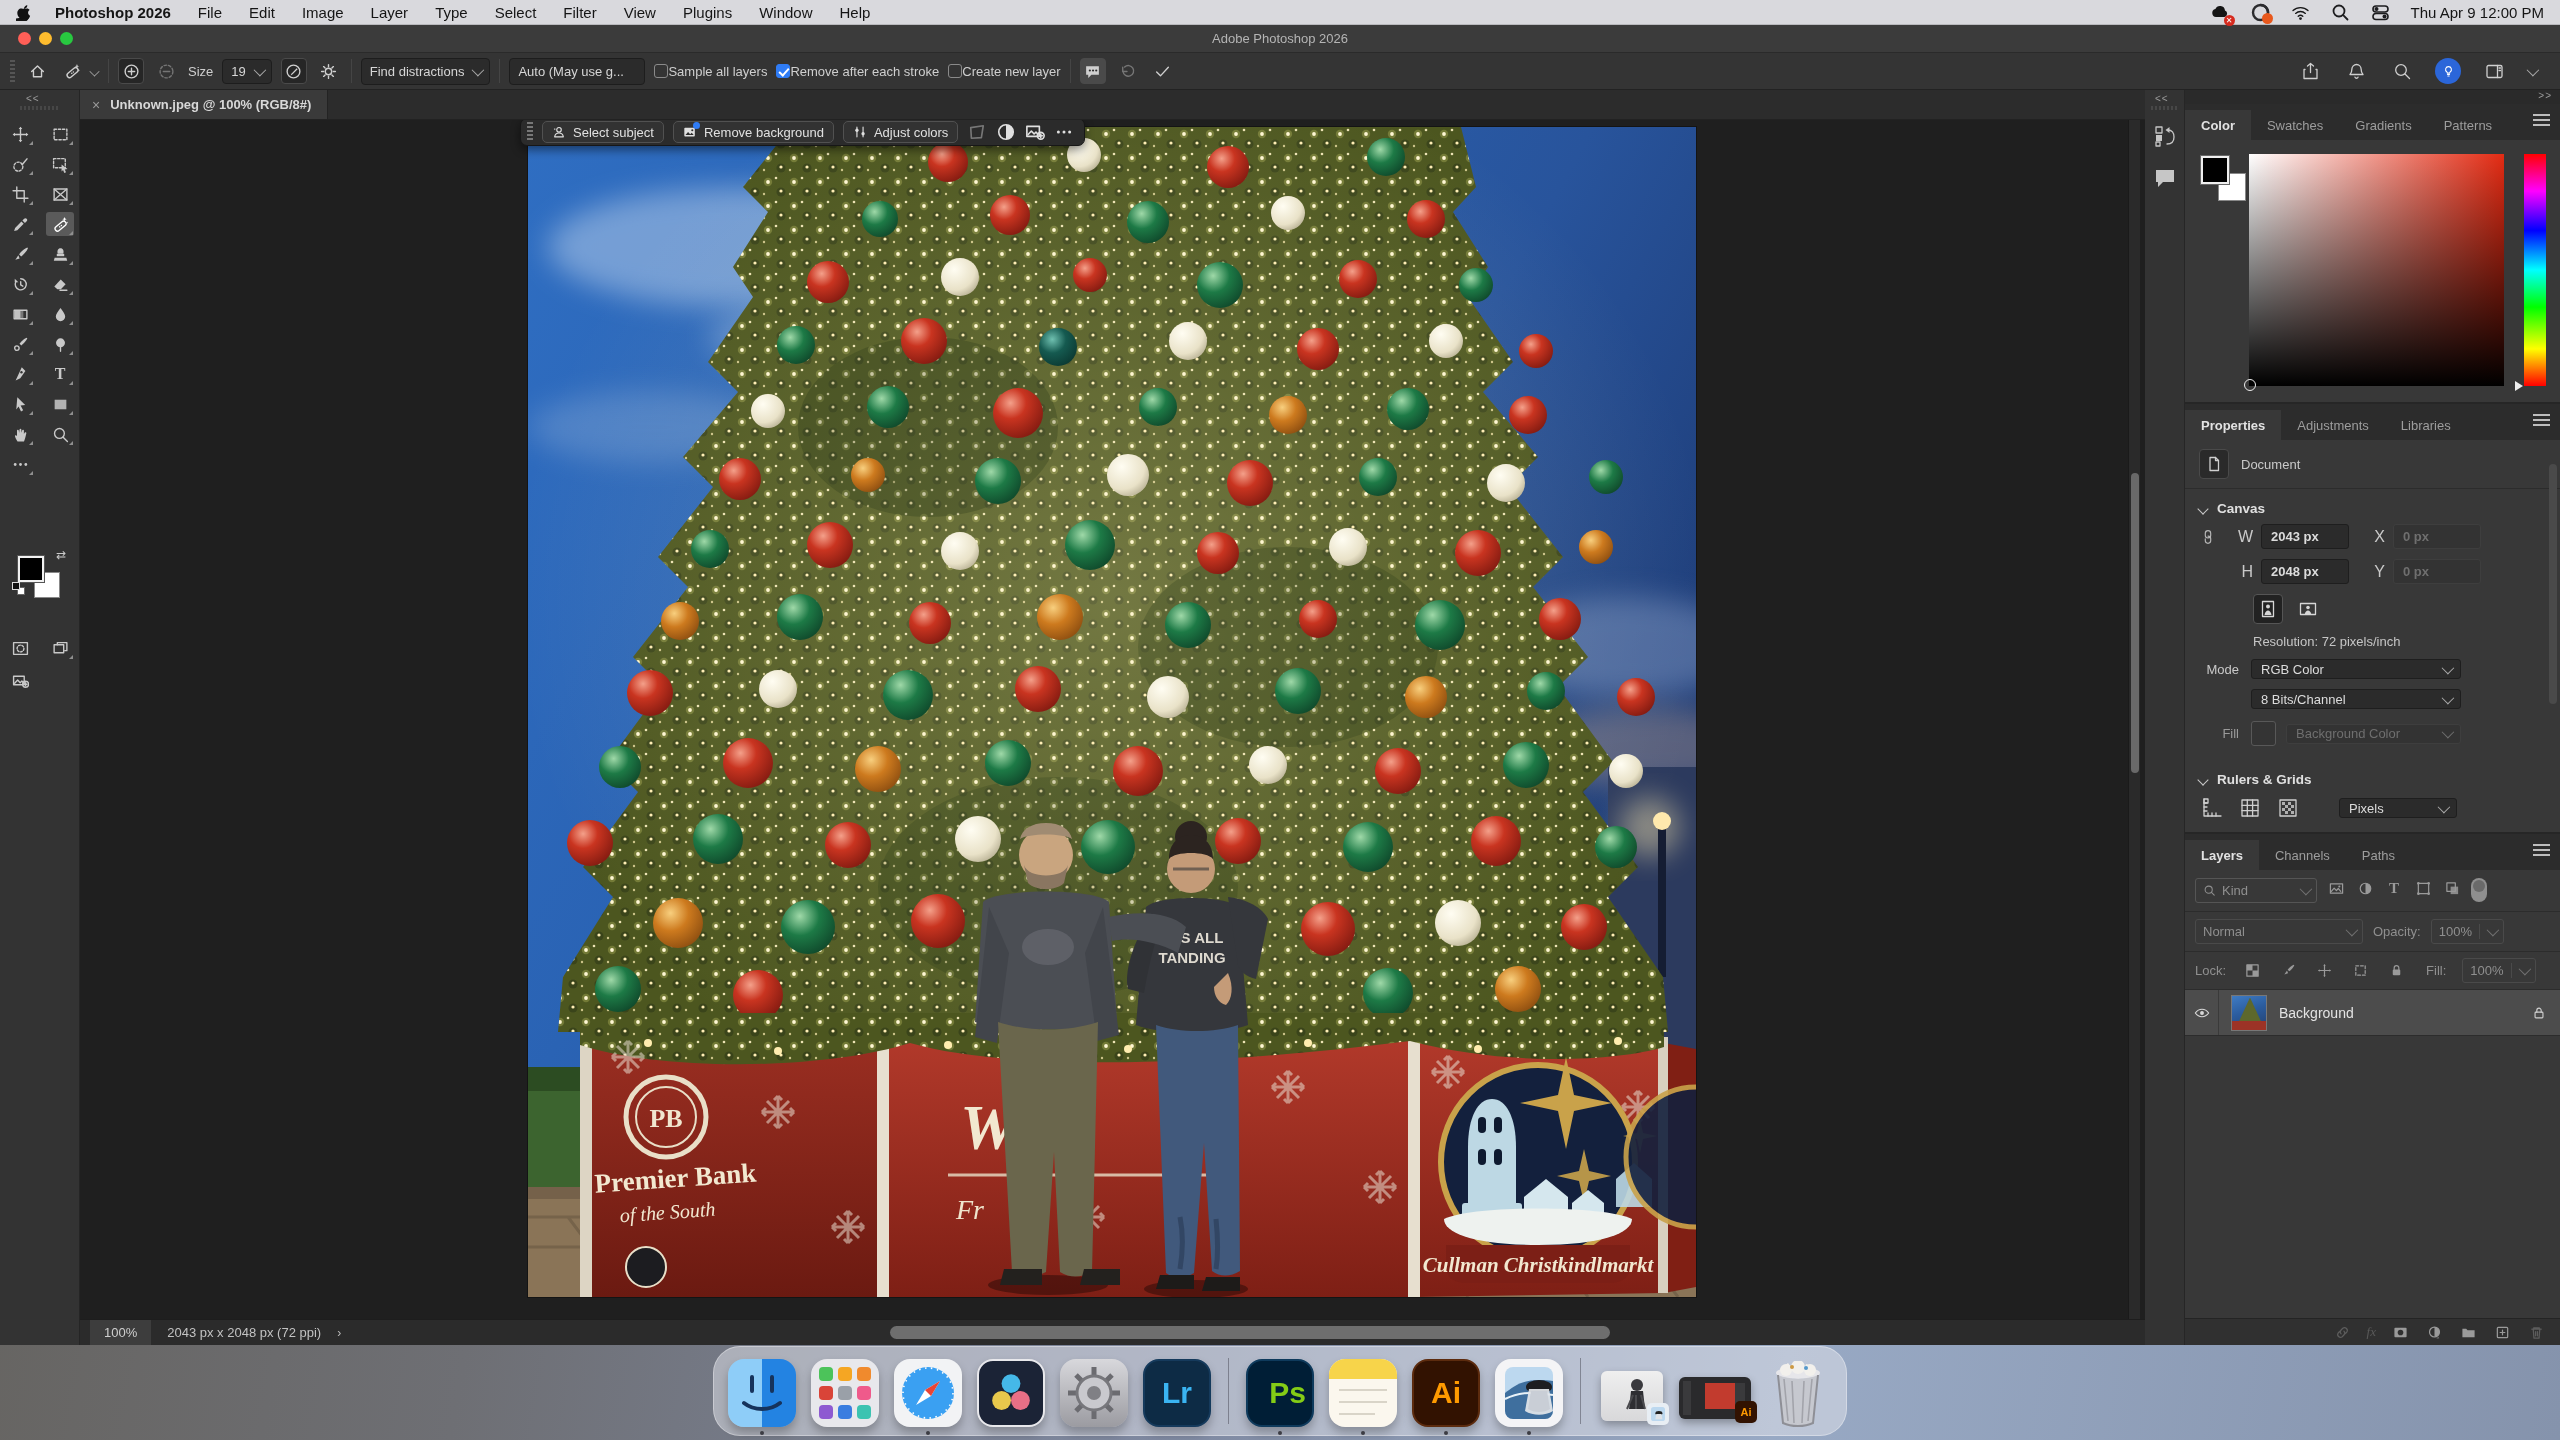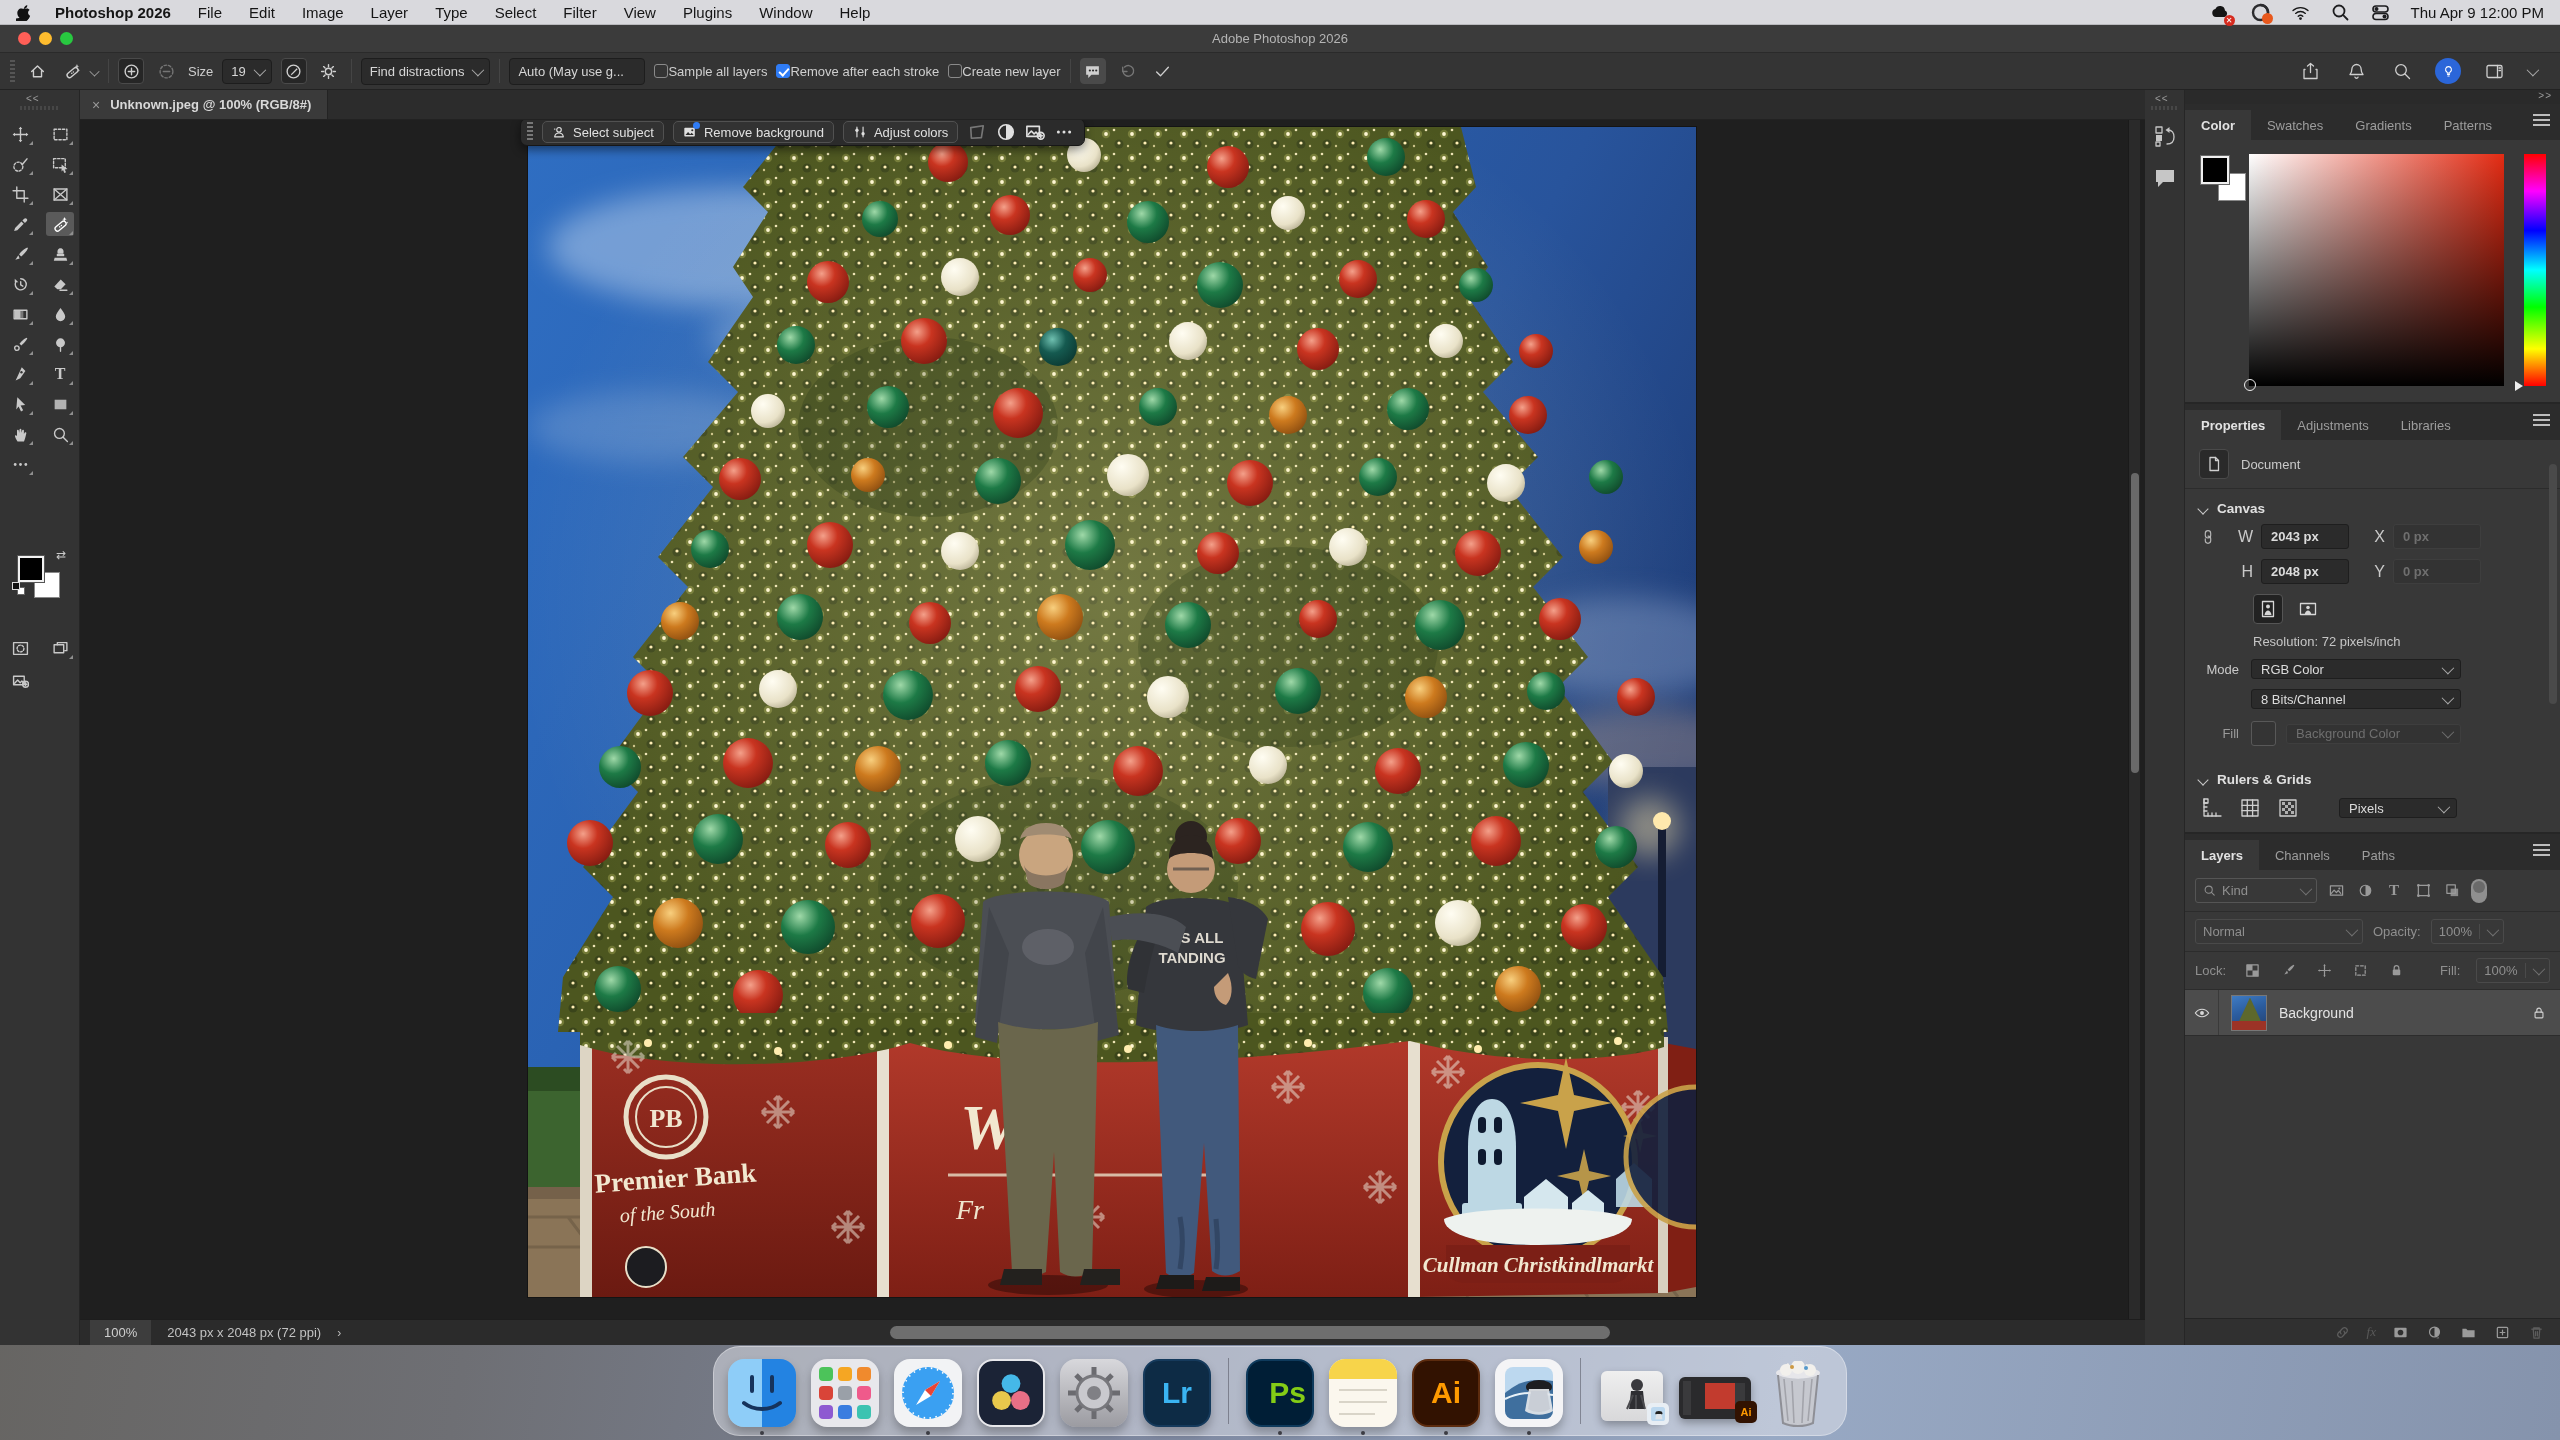--- a/index.html
+++ b/index.html
@@ -141,21 +141,21 @@
   .selectbox { background:#2b2b2b; border:1px solid #1e1e1e; border-radius:3px; height:20px; display:flex; align-items:center;
     justify-content:space-between; padding:0 9px; color:#dcdcdc; font-size:13px; }
   .selectbox.disabled { color:#6f6f6f; background:#333; border-color:#3e3e3e; }
   .modelabel { width:54px; text-align:right; margin-right:12px; color:#c9c9c9; }
   .fillswatch { width:25px; height:25px; background:#343434; border:1px solid #585858; border-radius:3px; margin-right:10px; }
   .pscroll { position:absolute; right:3px; top:60px; width:8px; height:240px; background:#4a4a4a; border-radius:4px; }
   .rulericons { display:flex; align-items:center; gap:16px; padding:4px 14px 14px 16px; color:#cfcfcf; }
   .rulericons svg { width:22px; height:22px; }
 
   
-  .lfilter { display:flex; align-items:center; gap:9px; padding:8px 10px; border-bottom:1px solid #2c2c2c; }
+  .lfilter { display:flex; align-items:flex-start; gap:9px; padding:8px 10px; border-bottom:1px solid #2c2c2c; }
   .kindbox { width:122px; height:25px; border:1px solid #555; border-radius:3px; display:flex; align-items:center; gap:6px;
     padding:0 7px; color:#8f8f8f; font-size:13px; }
   .fic { width:20px; height:20px; color:#9a9a9a; display:flex; align-items:center; justify-content:center; }
   .fic svg { width:15px; height:15px; }
   .togglepill { width:16px; height:24px; border-radius:8px; background:#8f8f8f; position:relative; }
   .togglepill::after { content:""; position:absolute; top:2px; left:2px; width:12px; height:12px; border-radius:50%; background:#6a6a6a; }
   .blendrow { display:flex; align-items:center; gap:10px; padding:7px 10px; border-bottom:1px solid #2c2c2c; color:#8f8f8f; font-size:13px; }
   .lockrow { display:flex; align-items:center; gap:16px; padding:6px 10px; border-bottom:1px solid #2c2c2c; color:#8f8f8f; font-size:13px; }
   .valbox { height:25px; border:1px solid #4a4a4a; border-radius:3px; display:flex; align-items:center; padding:0 7px; gap:7px; color:#8f8f8f; }
   .layerrow { height:46px; background:#4c4c4c; display:flex; align-items:center; border-bottom:1px solid #2c2c2c; }
@@ -1202,21 +1202,21 @@
                   <svg viewBox="0 0 16 16">
                     <rect class="s" x="3" y="3" width="10" height="10" stroke-dasharray="3 2"></rect>
                   </svg>
                 </span>
               <span class="fic">
                   <svg viewBox="0 0 16 16">
                     <rect class="f" x="4" y="7" width="8" height="6" rx="1"></rect>
                     <path class="s" d="M5.5 7V5.2a2.5 2.5 0 0 1 5 0V7"></path>
                   </svg>
                 </span>
-              <span style="margin-left:18px">Fill:</span>
+              <span style="margin-left:4px">Fill:</span>
               <span class="valbox">
                 <span>100%</span>
                 <span style="width:1px;height:15px;background:#4a4a4a;"></span>
                 <span class="chev" style="opacity:.5"></span>
               </span>
             </div>
             <div class="layerrow">
               <span class="eyecell">
                 <svg viewBox="0 0 18 18" style="width:16px;height:16px">
                     <path class="s" d="M1.5 9S4.5 4.8 9 4.8 16.5 9 16.5 9 13.5 13.2 9 13.2 1.5 9 1.5 9z"></path>

